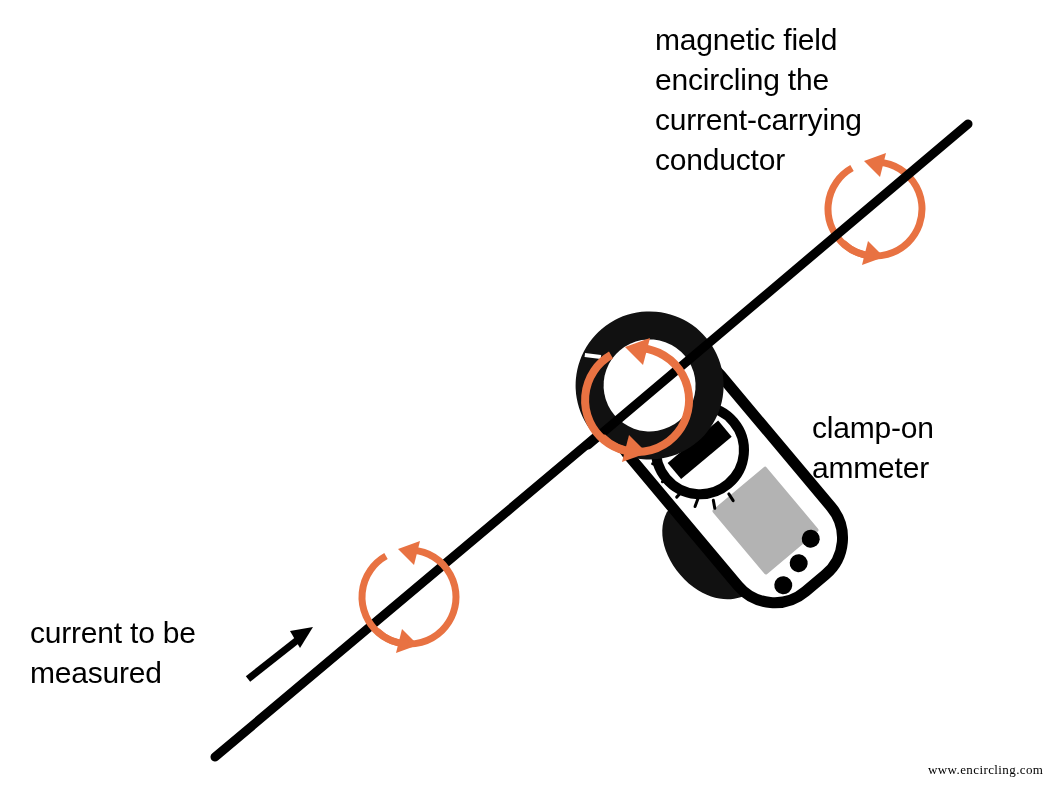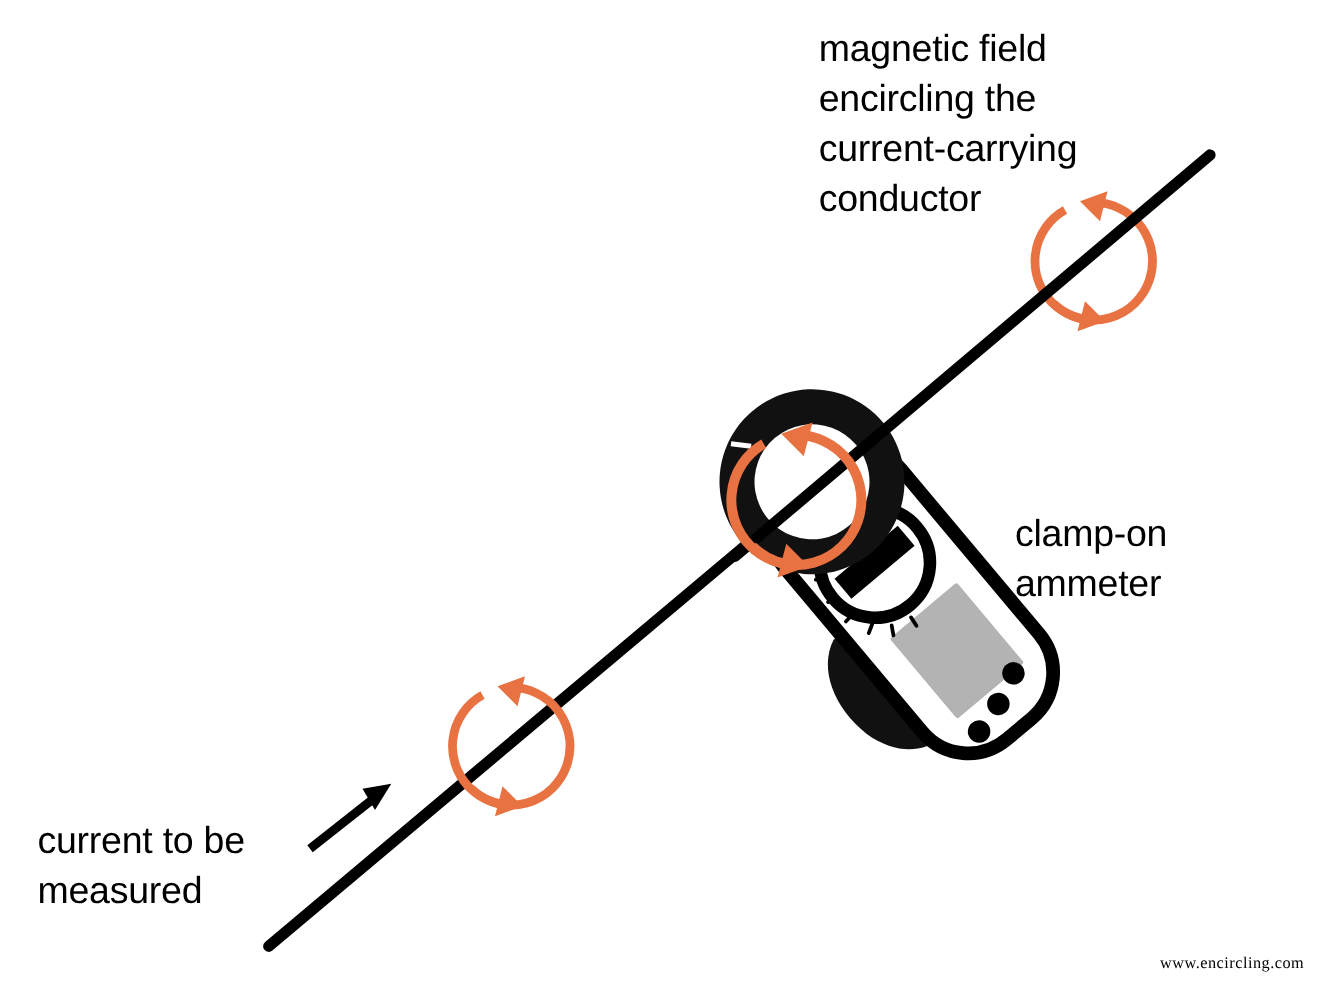--- a/index.html
+++ b/index.html
@@ -38,21 +38,20 @@
     left: 655px;
     top: 20px;
   }
   #label-clamp-ammeter {
     left: 812px;
     top: 408px;
   }
   #label-current {
     left: 30px;
     top: 613px;
-    margin-top: 40px;
   }
   #watermark {
     position: absolute;
     left: 928px;
     top: 762px;
     font-family: "Liberation Serif", serif;
     font-size: 13px;
     color: #000000;
     letter-spacing: 0.4px;
   }

